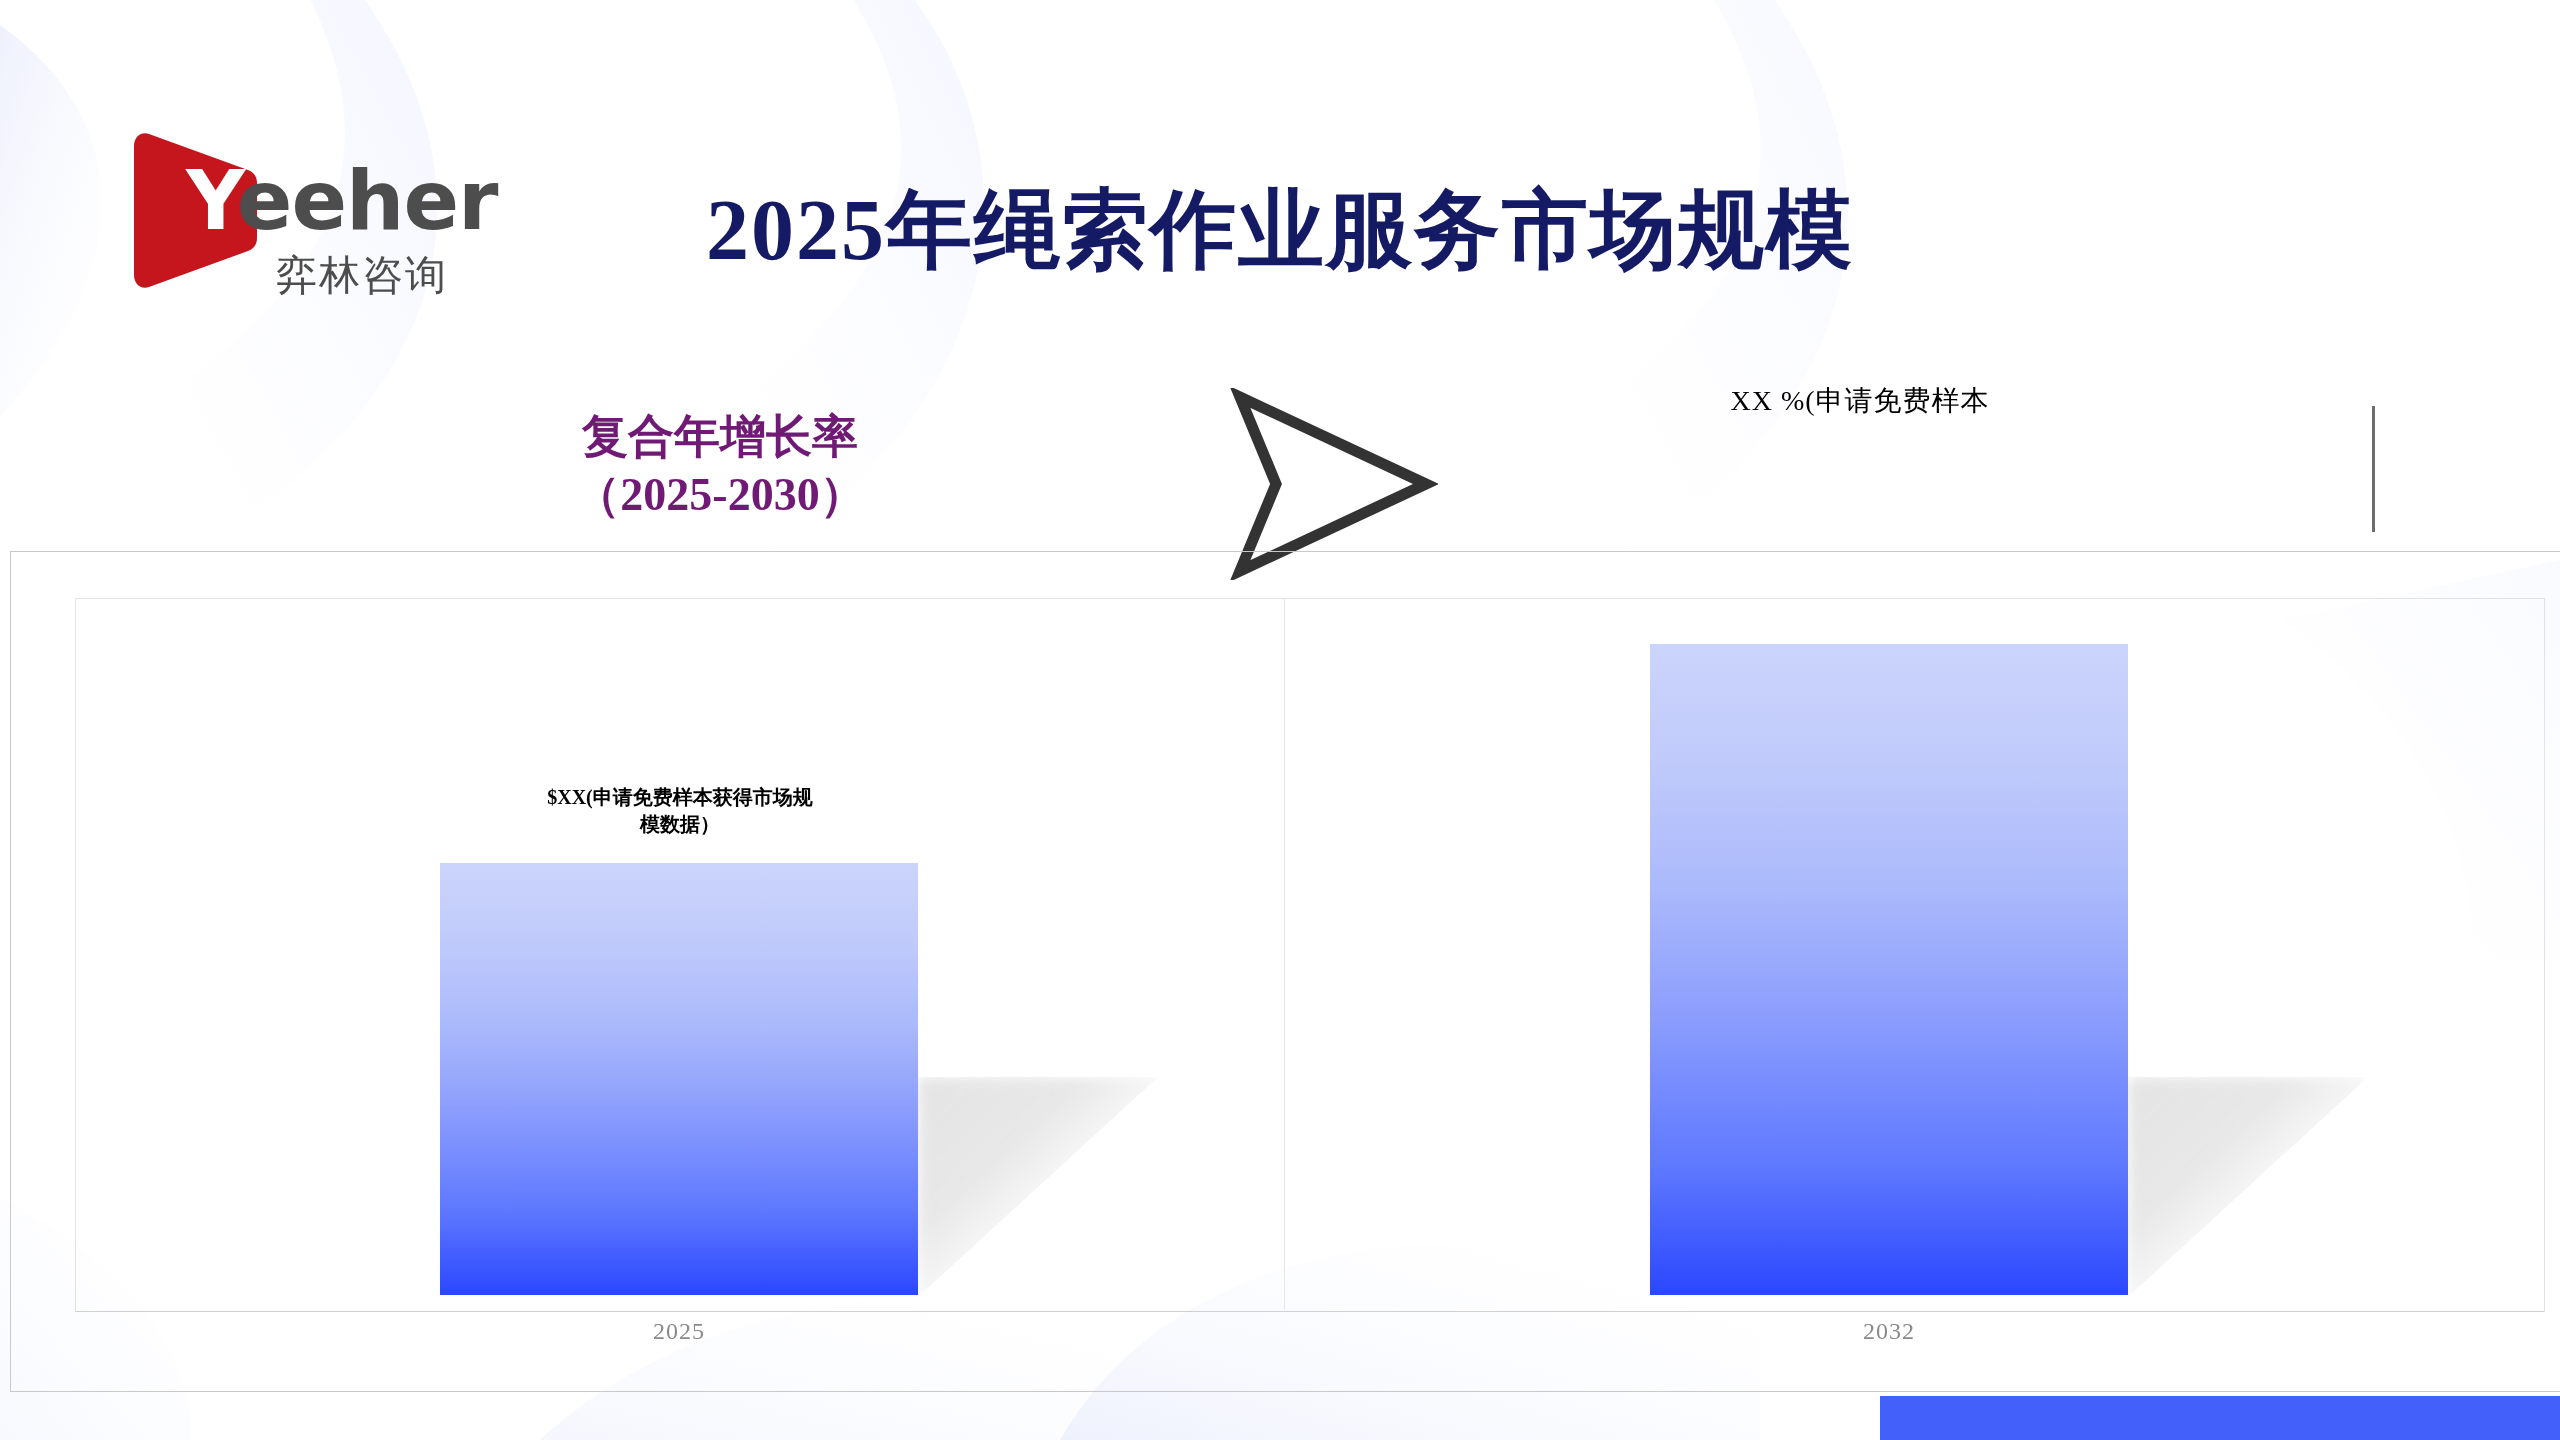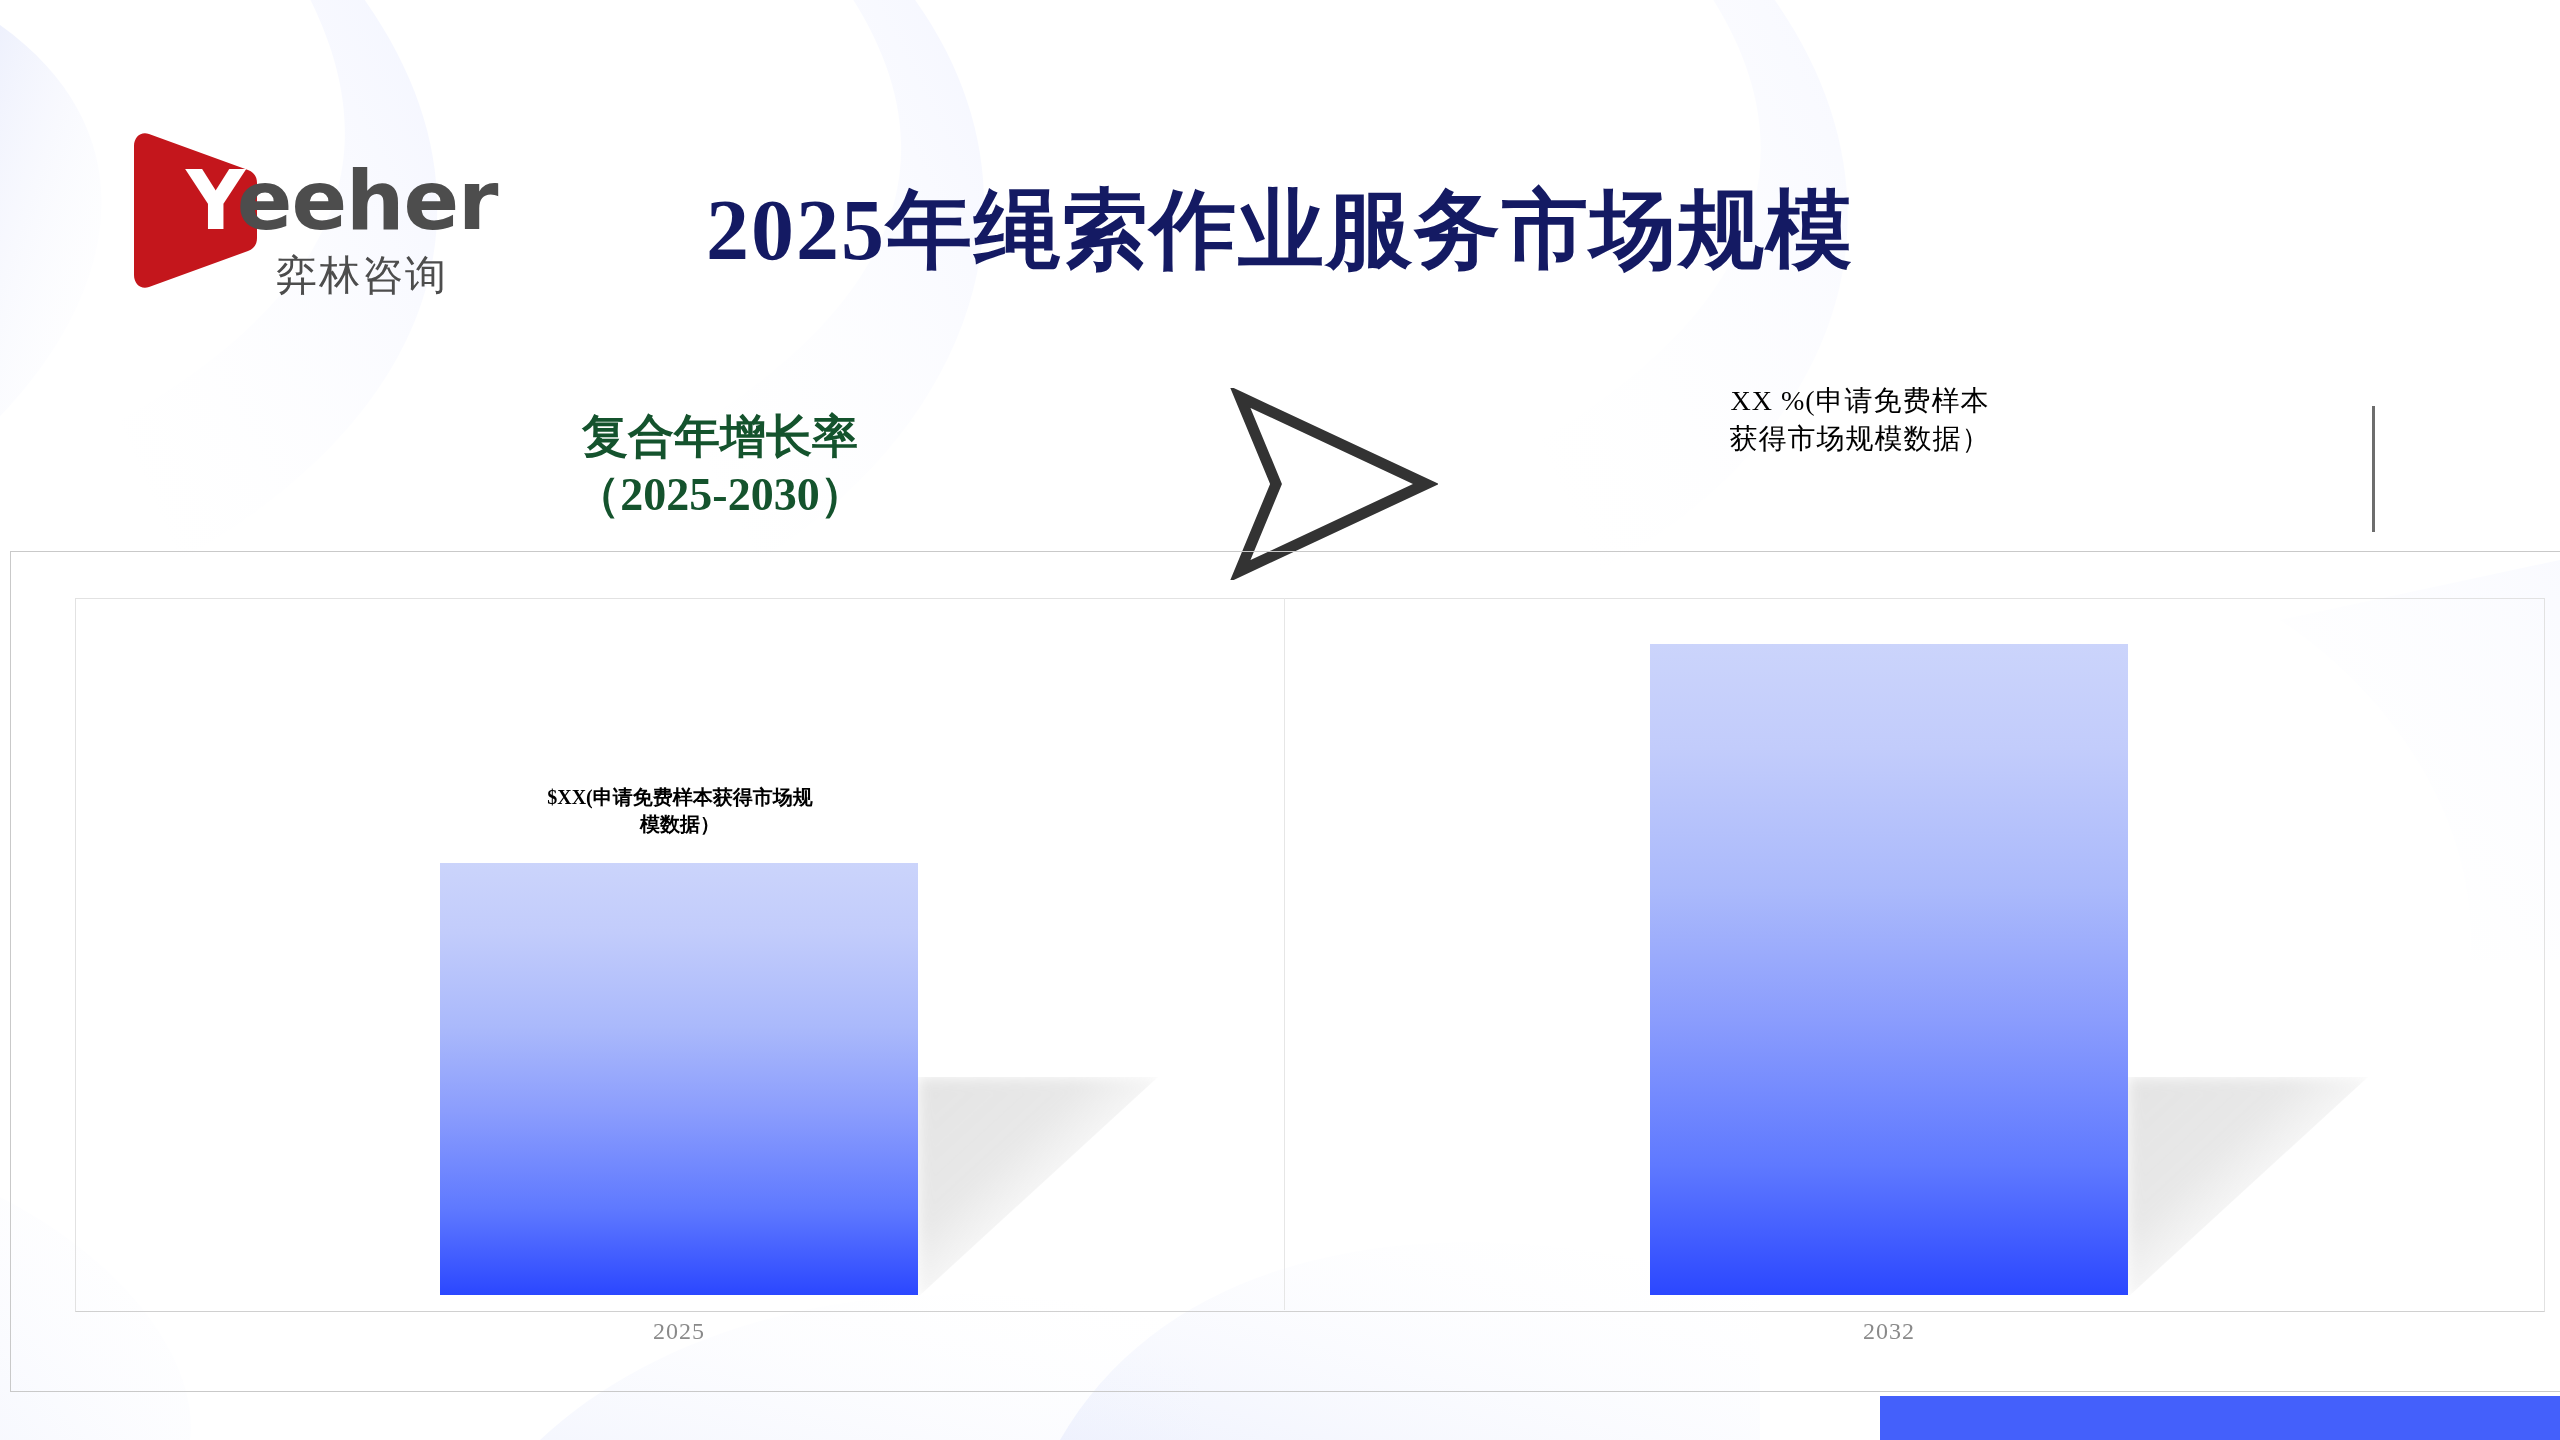--- a/index.html
+++ b/index.html
@@ -73,21 +73,21 @@
 
   
   #cagr-caption {
     position: absolute;
     left: 460px;
     top: 408px;
     width: 520px;
     text-align: center;
     font-size: 46px;
     font-weight: 700;
-    color: #14532d;
+    color: #701a75;
     line-height: 1.26;
   }
 
   
   #arrow-icon {
     position: absolute;
     left: 1228px;
     top: 388px;
     width: 210px;
     height: 192px;
@@ -256,21 +256,20 @@
     <div>复合年增长率</div>
     <div>（2025-2030）</div>
   </div>
 
   <svg id="arrow-icon" viewBox="0 0 210 192" aria-hidden="true">
     <path d="M12 9 L198 96 L12 183 L48 96 Z" fill="none" stroke="#333333" stroke-width="11" stroke-linejoin="miter" stroke-miterlimit="8"></path>
   </svg>
 
   <div id="pct-caption">
     <div>XX %(申请免费样本</div>
-    <div>获得市场规模数据）</div>
   </div>
 
   <div id="right-divider"></div>
 
   <div id="chart-container"></div>
   <div id="plot-frame"></div>
   <div id="plot-divider"></div>
 
   <div id="shadow-2025" class="bar-shadow"></div>
   <div id="bar-2025" class="bar"></div>

